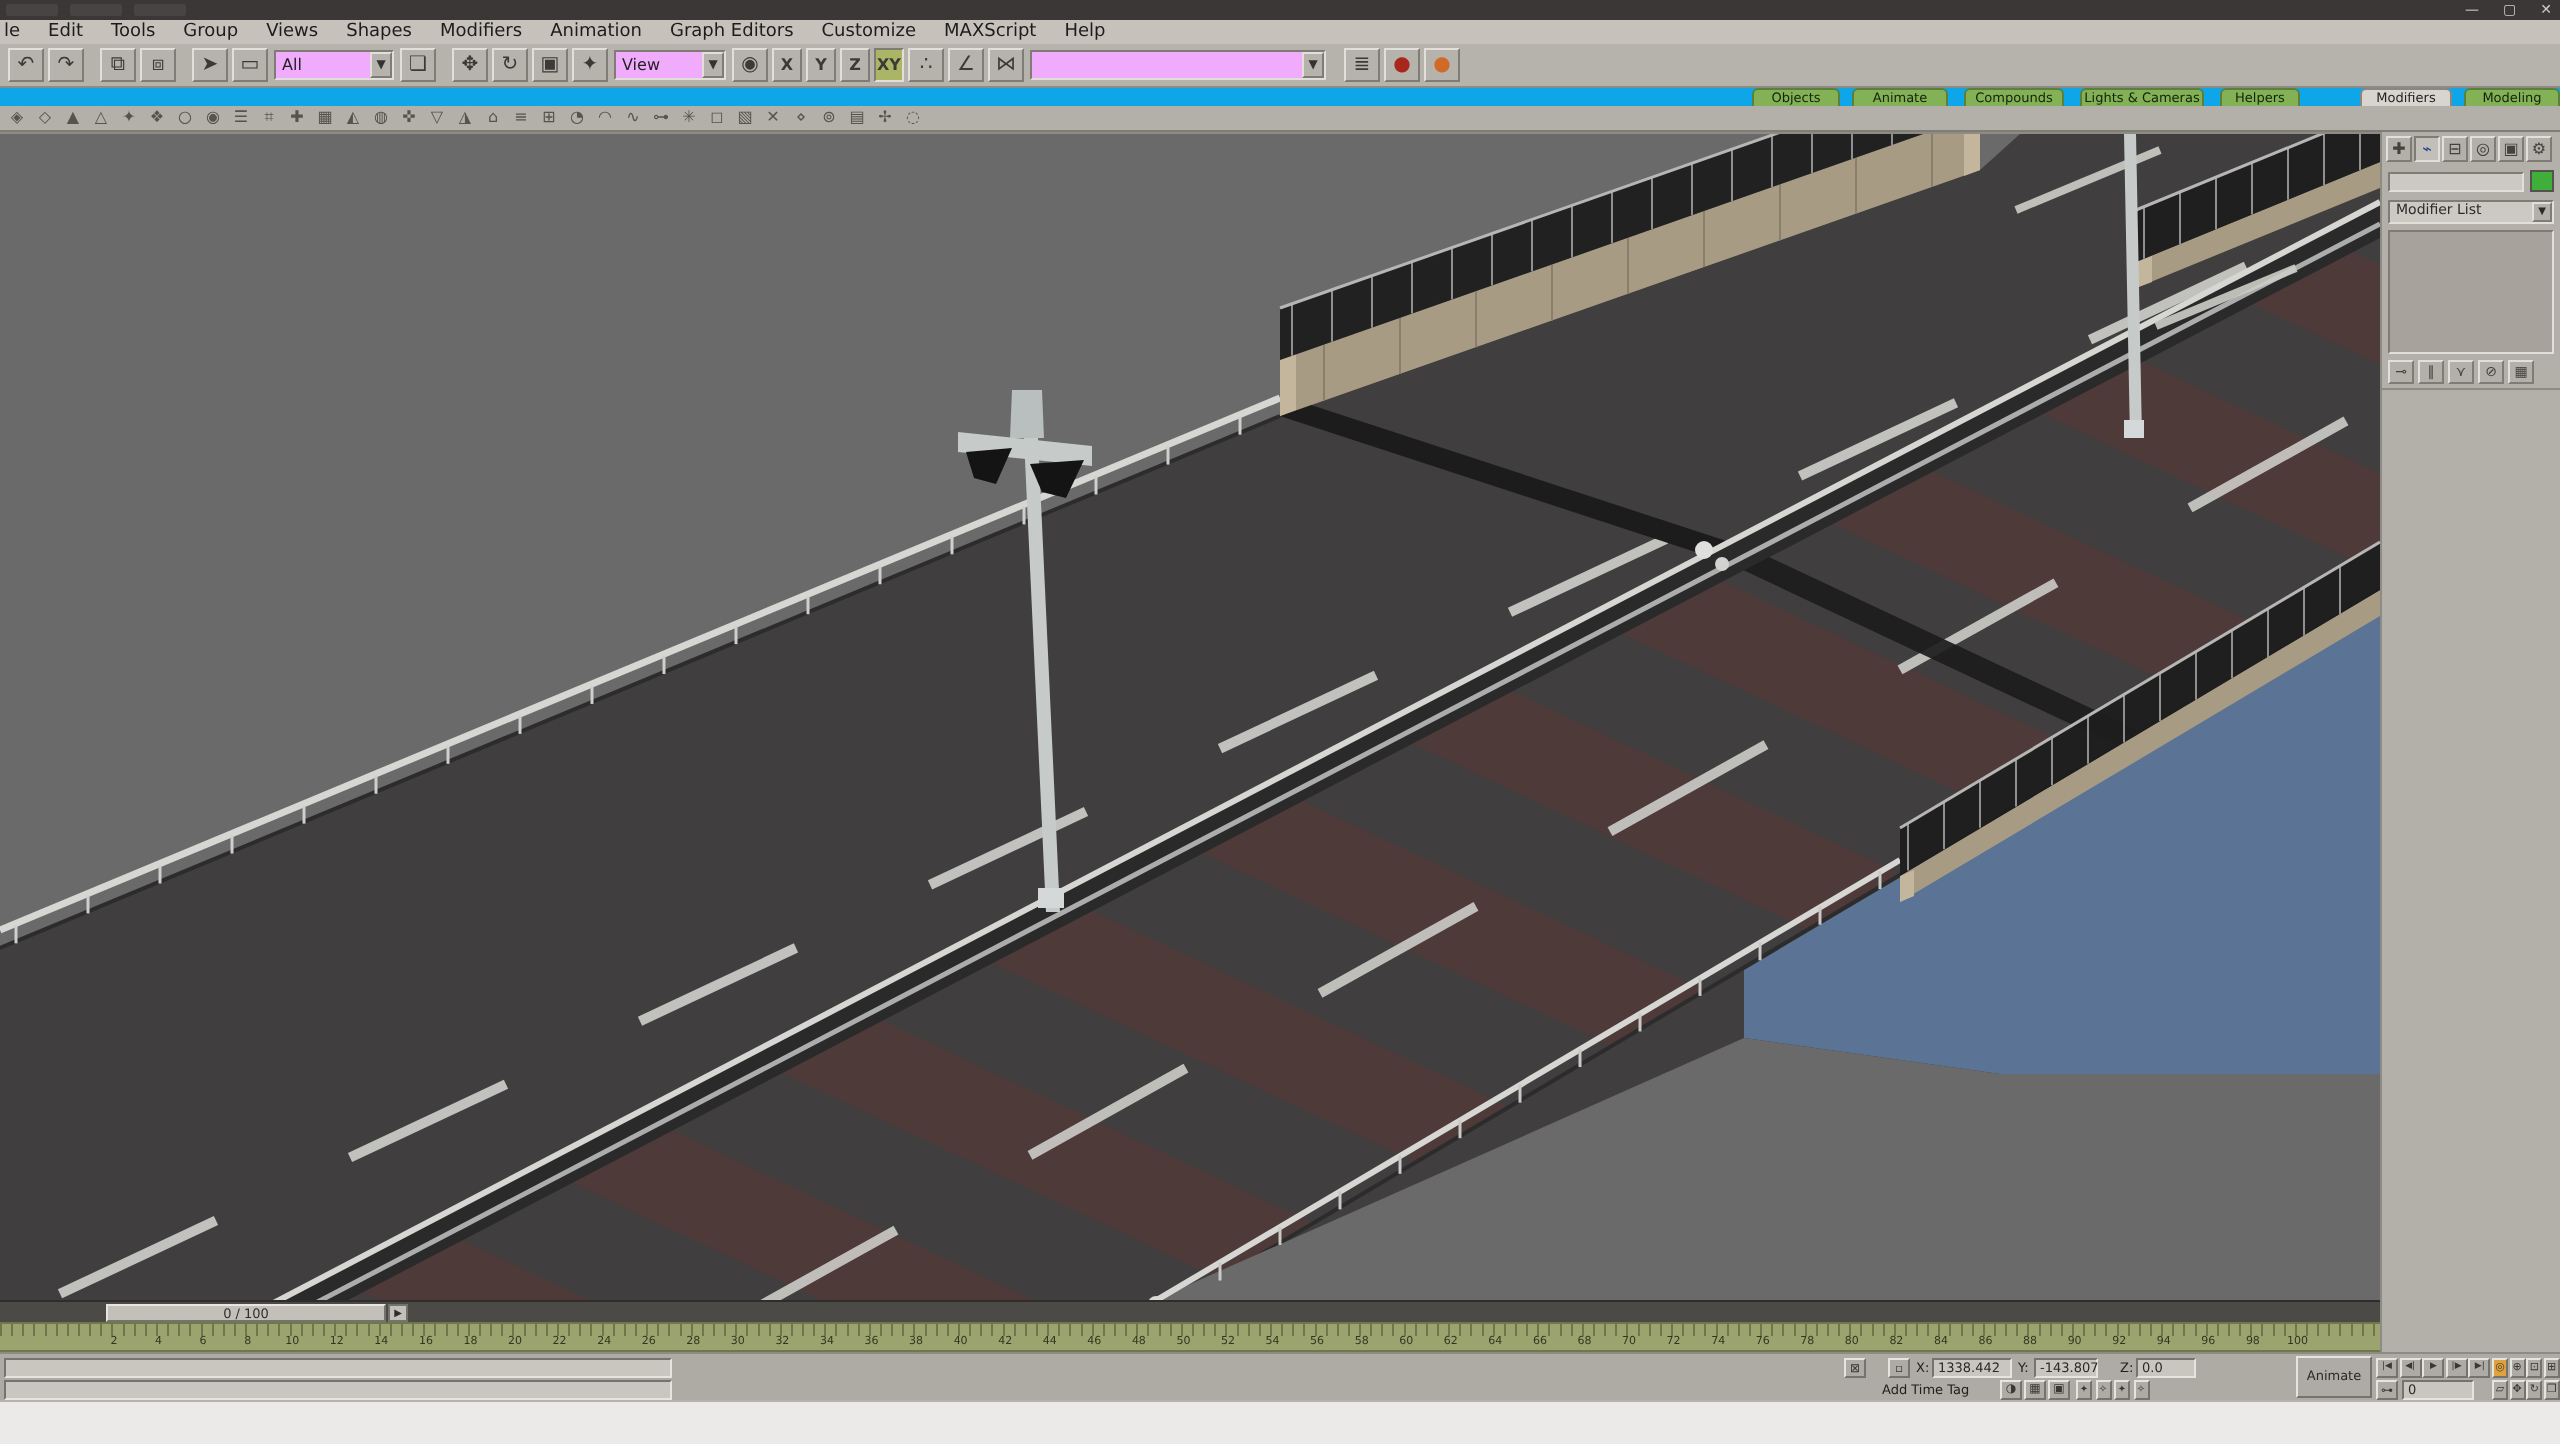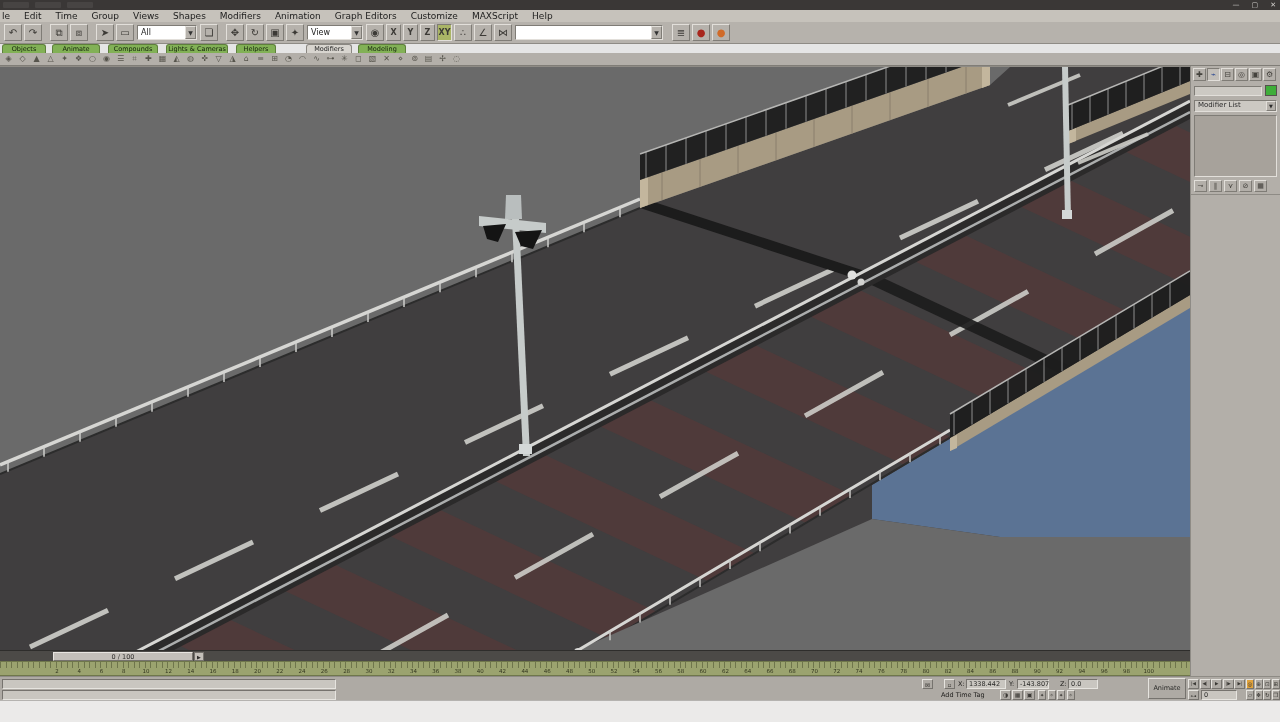--- a/index.html
+++ b/index.html
@@ -13,25 +13,25 @@
   .wincontrols span{cursor:default;}
   .menubar{position:absolute;left:0;top:10px;width:1280px;height:12px;background:#c6c2bb;border-bottom:1px solid #9b978f;display:flex;align-items:center;}
   .menubar .mitem{font-size:9px;color:#1c1c1c;padding:0 7px;line-height:12px;white-space:nowrap;}
   .menubar .mitem:first-child{padding-left:2px;}
   
   .toolbar{position:absolute;left:0;top:22px;width:1280px;height:22px;background:#b6b2ac;border-bottom:1px solid #8e8b85;display:flex;align-items:center;padding-left:3px;box-sizing:border-box;}
   .tbtn{width:18px;height:17px;margin:0 1px;background:#b6b2ac;border:1px solid;border-color:#e2dfda #7f7c76 #7f7c76 #e2dfda;color:#3c3a36;font-size:10px;line-height:15px;text-align:center;box-sizing:border-box;}
   .tbtn.sm{width:15px;font-size:8px;font-weight:bold;}
   .tbtn.active{background:#aab566;border-color:#7f7c76 #e2dfda #e2dfda #7f7c76;}
   .tsep{width:6px;height:17px;}
-  .tdd{height:15px;margin:0 2px;background:#ffffff;border:1px solid;border-color:#7f7c76 #e2dfda #e2dfda #7f7c76;display:flex;align-items:center;justify-content:space-between;font-size:8px;color:#222;padding-left:3px;box-sizing:border-box;}
+  .tdd{height:15px;margin:0 2px;background:#f0abfc;border:1px solid;border-color:#7f7c76 #e2dfda #e2dfda #7f7c76;display:flex;align-items:center;justify-content:space-between;font-size:8px;color:#222;padding-left:3px;box-sizing:border-box;}
   .tdd .arr{width:11px;height:13px;background:#b6b2ac;border:1px solid;border-color:#e2dfda #7f7c76 #7f7c76 #e2dfda;font-size:6px;text-align:center;line-height:12px;color:#333;box-sizing:border-box;}
   .rswatch{color:#a8261c;} .rswatch2{color:#d06a28;}
   
-  .tabbar{position:absolute;left:0;top:44px;width:1280px;height:9px;background:#e5e5e5;display:flex;align-items:flex-end;}
+  .tabbar{position:absolute;left:0;top:44px;width:1280px;height:9px;background:#0ea5e9;display:flex;align-items:flex-end;justify-content:flex-end;}
   .tab{height:9px;border:1px solid #5e7f3c;border-bottom:none;border-radius:3px 3px 0 0;background:#82b156;color:#15230c;font-size:6.5px;line-height:8px;text-align:center;box-sizing:border-box;overflow:hidden;white-space:nowrap;}
   .tab.active{background:#d8d5cf;border-color:#8a8781;color:#232323;}
   
   .modrow{position:absolute;left:0;top:53px;width:1280px;height:13px;background:#b3afa9;border-bottom:1px solid #807d77;display:flex;align-items:center;padding-left:2px;box-sizing:border-box;}
   .micon{width:13px;height:12px;margin-right:1px;color:#56544c;font-size:8px;line-height:12px;text-align:center;}
   
   .viewport{position:absolute;left:0;top:66px;width:1190px;height:584px;background:#6a6a6a;overflow:hidden;border-top:1px solid #8e8b85;box-sizing:border-box;}
   .viewport svg{display:block;width:1190px;height:584px;}
   
   .cpanel{position:absolute;left:1190px;top:66px;width:90px;height:610px;background:#b3afa9;border-left:1px solid #8e8b85;box-sizing:border-box;}
@@ -76,21 +76,21 @@
     <div class="wincontrols">
       <span>—</span>
       <span>▢</span>
       <span>✕</span>
     </div>
   </div>
 
   <div class="menubar" id="menubar">
       <span class="mitem">le</span>
       <span class="mitem">Edit</span>
-      <span class="mitem">Time</span>
+      <span class="mitem">Tools</span>
       <span class="mitem">Group</span>
       <span class="mitem">Views</span>
       <span class="mitem">Shapes</span>
       <span class="mitem">Modifiers</span>
       <span class="mitem">Animation</span>
       <span class="mitem">Graph Editors</span>
       <span class="mitem">Customize</span>
       <span class="mitem">MAXScript</span>
       <span class="mitem">Help</span>
     </div>

